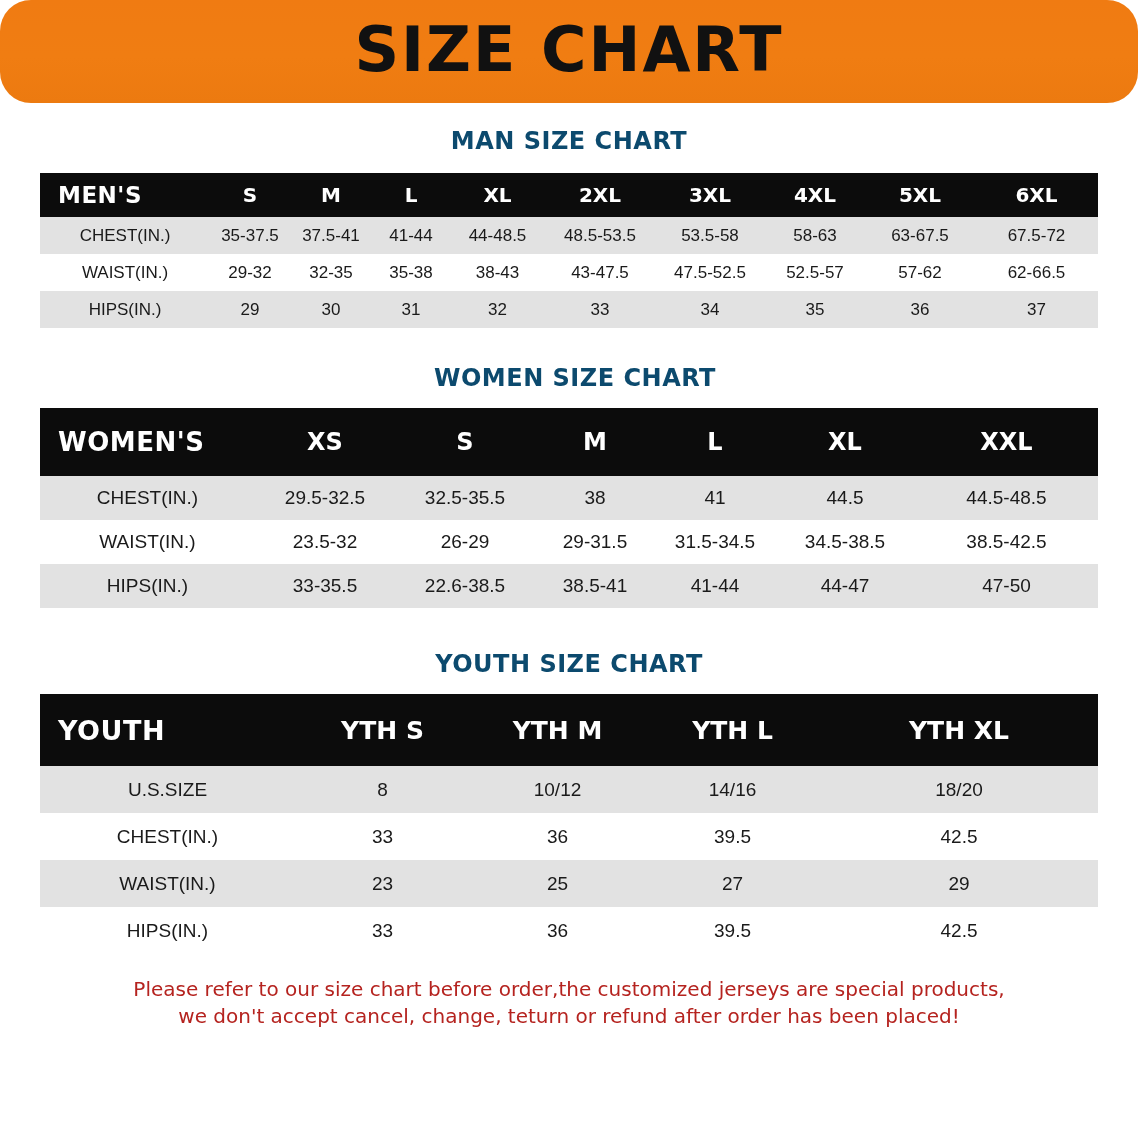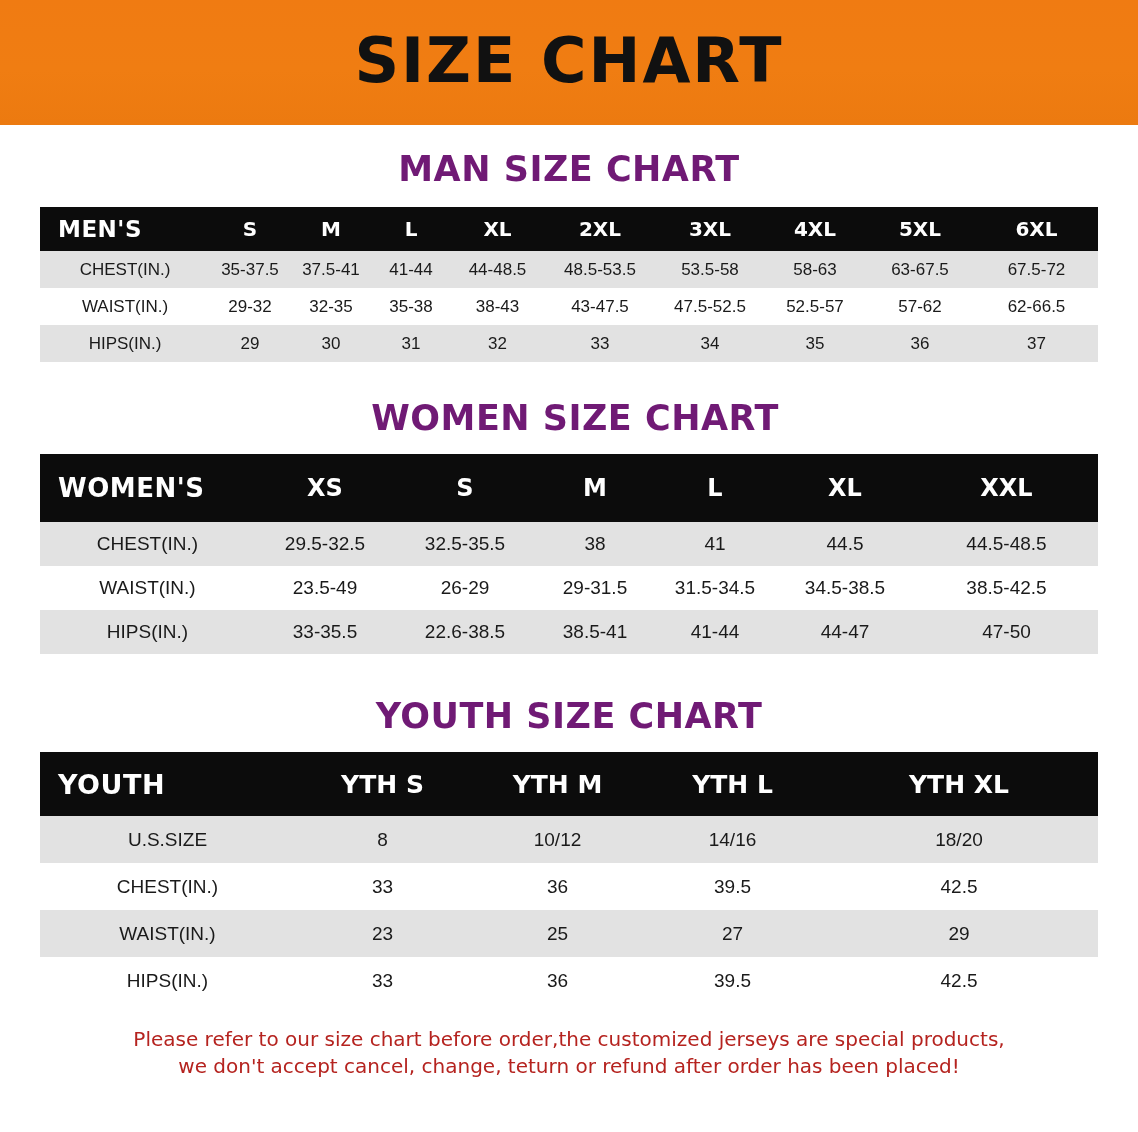--- a/index.html
+++ b/index.html
@@ -10,44 +10,45 @@
     width: 1138px;
     height: 1132px;
     background: #ffffff;
     font-family: "Liberation Sans", sans-serif;
     overflow: hidden;
   }
 
   
   .banner {
     width: 100%;
-    height: 125px;
+    height: 103px;
     background: linear-gradient(180deg, #f07b12 0%, #f07d12 55%, #ec7a10 100%);
     display: flex;
     align-items: center;
     justify-content: center;
     box-sizing: border-box;
+    border-radius: 31px;
   }
   .banner-title {
     font-family: "DejaVu Sans", sans-serif;
     font-weight: 700;
     font-size: 62px;
     letter-spacing: 2px;
     color: #111111;
     line-height: 1;
     margin-top: -4px;
   }
 
   
   .section-title {
     text-align: center;
     font-family: "DejaVu Sans", sans-serif;
     font-weight: 700;
-    font-size: 35px;
-    color: #701a75;
+    font-size: 24px;
+    color: #0c4a6e;
     letter-spacing: 0.5px;
   }
   .man-title   { margin-top: 24px; }
   .women-title { margin-top: 36px; margin-left: 12px; }
   .youth-title { margin-top: 42px; }
 
   
   .tbl-wrap {
     padding: 0 40px;
     box-sizing: border-box;
@@ -90,21 +91,21 @@
   #men-table tbody td.rowlabel { font-size: 17px; }
 
   
   #women-table { margin-top: 16px; }
   #women-table thead th { height: 68px; font-size: 24px; }
   #women-table thead th.rowlabel { font-size: 26px; letter-spacing: 0.5px; }
   #women-table tbody td { height: 42px; font-size: 19px; }
 
   
   #youth-table { margin-top: 16px; }
-  #youth-table thead th { height: 64px; font-size: 25px; margin-left: 21px; }
+  #youth-table thead th { height: 72px; font-size: 25px; margin-left: 21px; }
   #youth-table thead th.rowlabel { font-size: 27px; letter-spacing: 0.5px; }
   #youth-table tbody td { height: 45px; font-size: 19px; }
 
   
   .note {
     margin: 22px 36px 0 36px;
     color: #b5231f;
     font-family: "DejaVu Sans", sans-serif;
     font-size: 20px;
     line-height: 1.35;
@@ -217,21 +218,21 @@
         <td class="rowlabel">CHEST(IN.)</td>
         <td>29.5-32.5</td>
         <td>32.5-35.5</td>
         <td>38</td>
         <td>41</td>
         <td>44.5</td>
         <td>44.5-48.5</td>
       </tr>
       <tr class="plain">
         <td class="rowlabel">WAIST(IN.)</td>
-        <td>23.5-49</td>
+        <td>23.5-32</td>
         <td>26-29</td>
         <td>29-31.5</td>
         <td>31.5-34.5</td>
         <td>34.5-38.5</td>
         <td>38.5-42.5</td>
       </tr>
       <tr class="shade">
         <td class="rowlabel">HIPS(IN.)</td>
         <td>33-35.5</td>
         <td>22.6-38.5</td>

